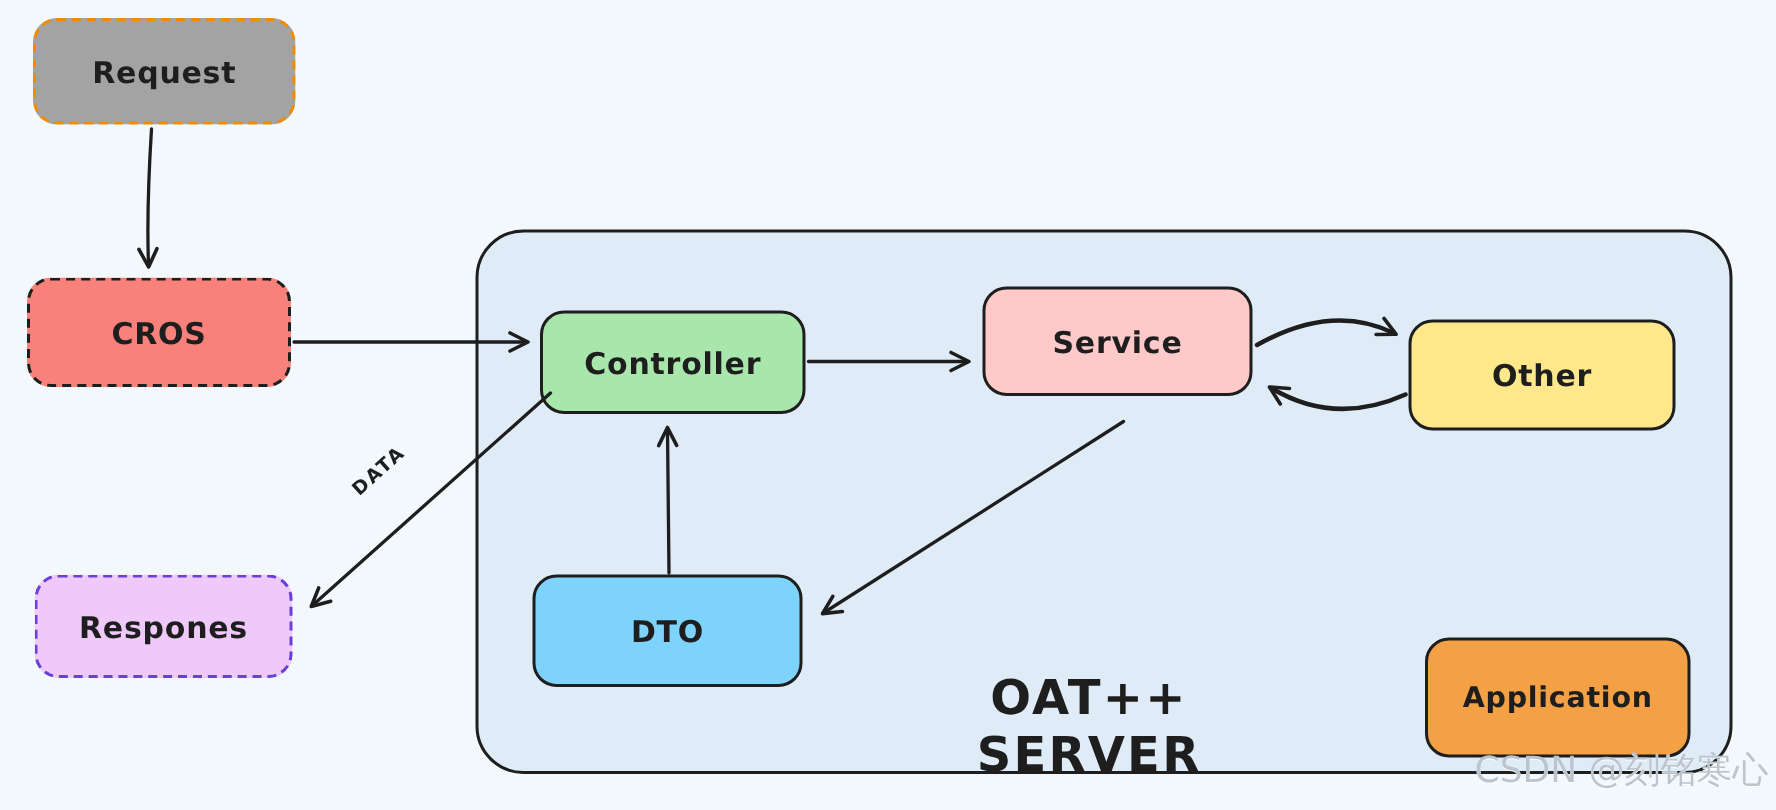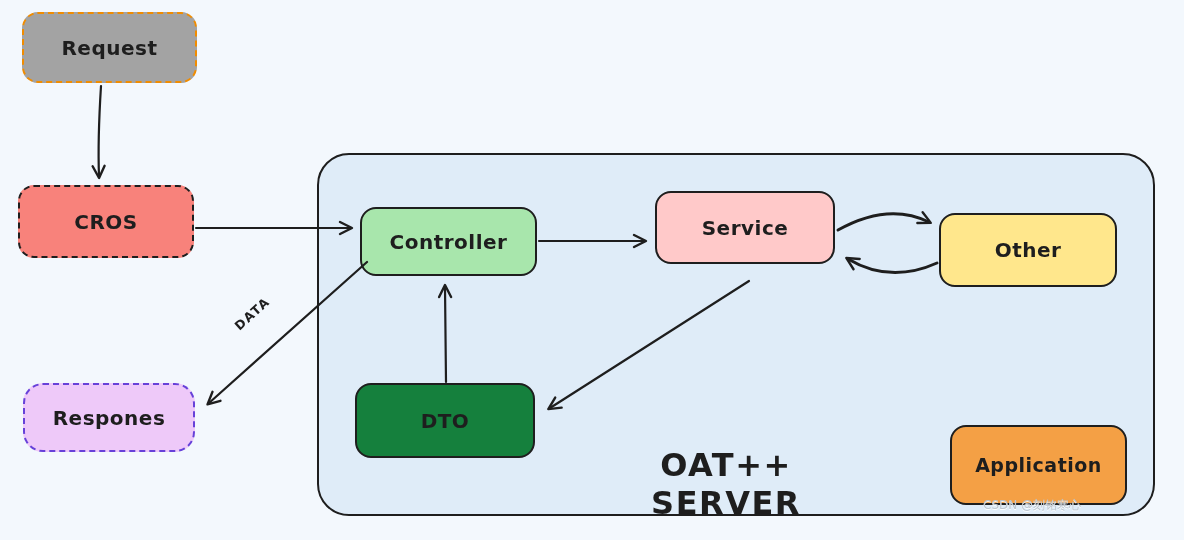--- a/index.html
+++ b/index.html
@@ -64,21 +64,21 @@
     left: 231px; top: 306px;
     transform: rotate(-42deg);
     font-size: 12.5px;
     font-weight: 600;
     letter-spacing: 1.5px;
     color: #1e1e1e;
   }
   .watermark {
     position: absolute;
     left: 983px; top: 497px;
-    font-size: 12px;
+    font-size: 24px;
     font-weight: 400;
     color: #bcc5ce;
     text-shadow: 0 1px 0 rgba(255,255,255,0.9);
     white-space: nowrap;
   }
   svg.arrows {
     position: absolute;
     left: 0; top: 0;
     width: 1184px; height: 540px;
     pointer-events: none;
@@ -90,34 +90,34 @@
 <div class="canvas">
 
   <div class="server-group" style="background: rgb(223, 236, 248); border-color: rgb(30, 30, 30);"></div>
 
   <div class="node dashed node-request" style="background: #a3a3a3; border-color: rgb(240, 140, 0); border-style: dashed;">
     <span>Request</span>
   </div>
   <div class="node dashed node-cros" style="background: rgb(248, 130, 123); border-color: rgb(30, 30, 30); border-style: dashed;">
     <span>CROS</span>
   </div>
-  <div class="node dashed node-respones" style="background: rgb(238, 201, 249); border-color: rgb(103, 65, 217); border-style: dashed; border-radius: 20px;">
+  <div class="node dashed node-respones" style="background: rgb(238, 201, 249); border-color: rgb(103, 65, 217); border-style: dashed;">
     <span>Respones</span>
   </div>
 
   <div class="node solid node-controller" style="background: rgb(168, 230, 172); border-color: rgb(30, 30, 30); border-style: solid;">
     <span>Controller</span>
   </div>
   <div class="node solid node-service" style="background: rgb(255, 201, 201); border-color: rgb(30, 30, 30); border-style: solid;">
     <span>Service</span>
   </div>
   <div class="node solid node-other" style="background: rgb(255, 231, 140); border-color: rgb(30, 30, 30); border-style: solid;">
     <span>Other</span>
   </div>
-  <div class="node solid node-dto" style="background: #15803d; border-color: rgb(30, 30, 30); border-style: solid;">
+  <div class="node solid node-dto" style="background: #7dd3fc; border-color: rgb(30, 30, 30); border-style: solid;">
     <span>DTO</span>
   </div>
   <div class="node solid node-application" style="background: rgb(244, 160, 69); border-color: rgb(30, 30, 30); border-style: solid;">
     <span>Application</span>
   </div>
 
   <div class="server-title">OAT++ SERVER</div>
 
   <div class="edge-label">DATA</div>
 

